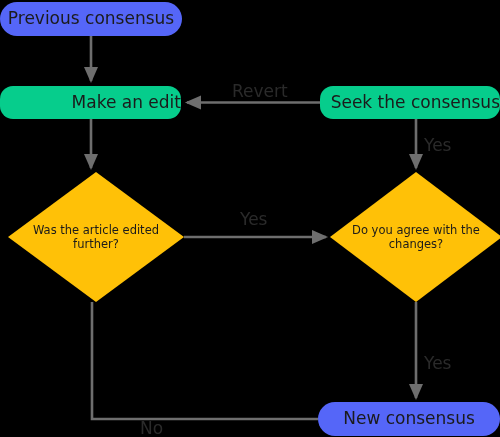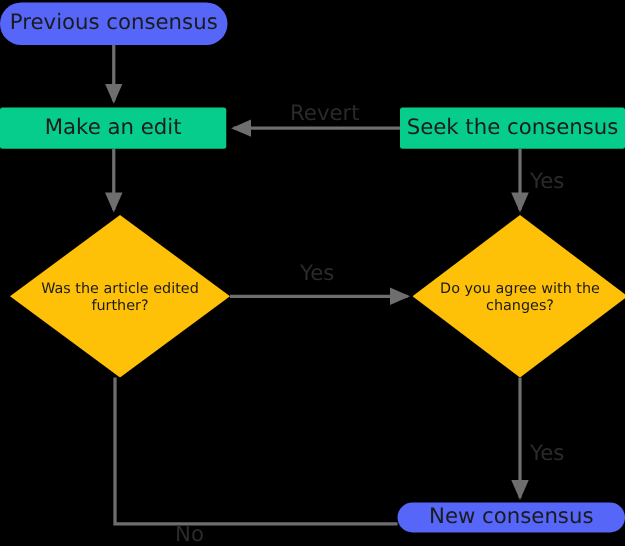--- a/index.html
+++ b/index.html
@@ -29,21 +29,22 @@
     text-align:center;
     color:#1b1b1b;
     font-size:17px;
     line-height:1.25;
     box-sizing:border-box;
   }
   .node.pill{
     border-radius:18px;
   }
   .node.rect{
-    border-radius:2px;
+    border-radius:13px;
+    justify-content:flex-end;
   }
   .diamond-wrap{
     position:absolute;
   }
   .diamond-shape{
     position:absolute;
     left:0; top:0;
     width:100%;
     height:100%;
   }
@@ -116,21 +117,21 @@
     <div class="diamond-label">Was the article edited further?</div>
   </div>
 
   <div class="diamond-wrap" style="left:330px; top:172px; width:172px; height:130px;">
     <svg class="diamond-shape" viewBox="0 0 172 130" preserveAspectRatio="none">
       <polygon points="86,0 172,65 86,130 0,65" fill="#ffc107"></polygon>
     </svg>
     <div class="diamond-label">Do you agree with the changes?</div>
   </div>
 
-  <div class="node pill" style="left:318px; top:402px; width:182px; height:24px; background:#5566f8;">
+  <div class="node pill" style="left:318px; top:402px; width:182px; height:34px; background:#5566f8;">
     <span>New consensus</span>
   </div>
 
   <div class="edge-label" style="left:232px; top:83px;">Revert</div>
 
   <div class="edge-label" style="left:424px; top:137px;">Yes</div>
 
   <div class="edge-label" style="left:240px; top:211px;">Yes</div>
 
   <div class="edge-label" style="left:424px; top:355px;">Yes</div>

